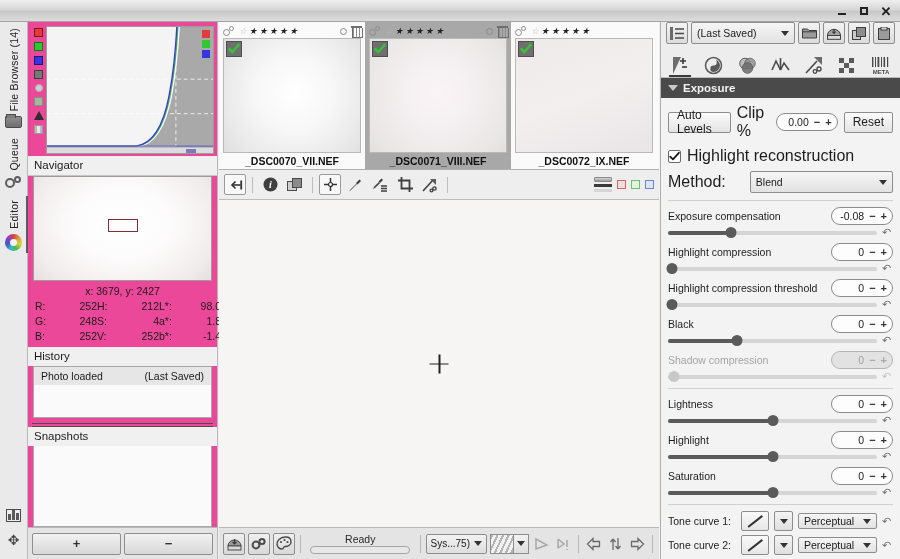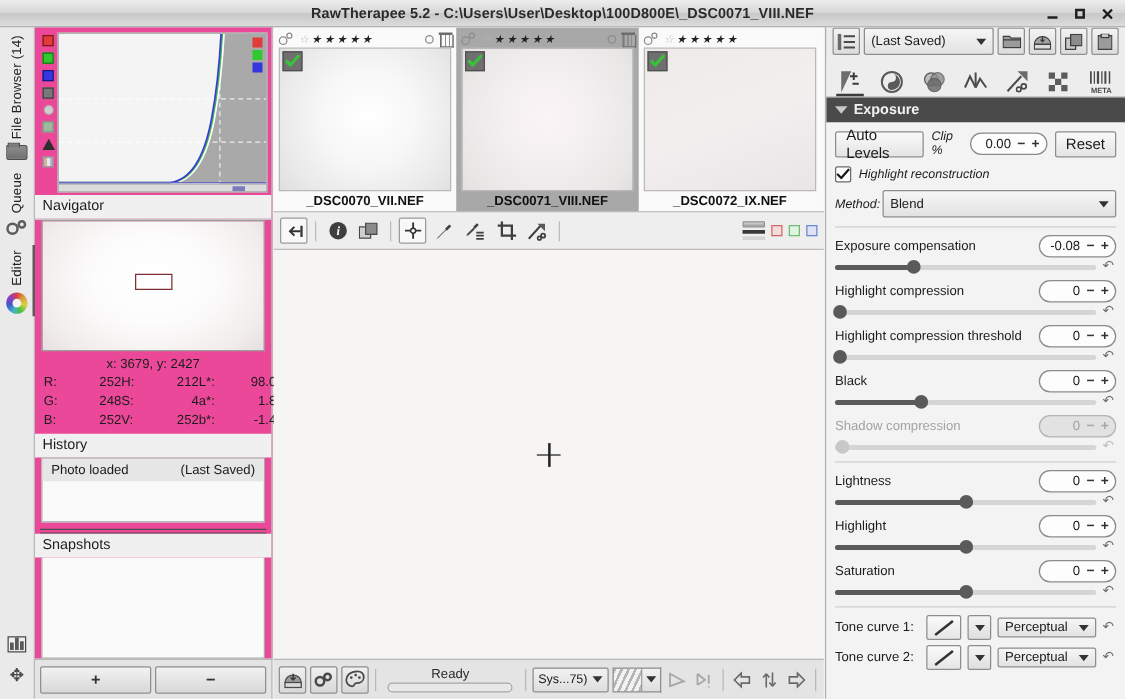--- a/index.html
+++ b/index.html
@@ -276,37 +276,37 @@
   }
   .tri-down { width:0;height:0;border-left:5px solid transparent;border-right:5px solid transparent;border-top:6px solid #c8c8c8;}
 
   .tool-body { padding: 6px 7px 4px 7px; background: #f3f3f3; flex: 1; overflow: hidden; }
   .row-1 { display: flex; align-items: center; gap: 6px; margin-bottom: 7px; }
   .btn-std {
     height: 21px; padding: 0 8px; background: linear-gradient(#fbfbfb,#e4e4e4);
     border: 1px solid #8d8d8d; border-radius: 2px; font-size: 12px;
     display: flex; align-items: center; cursor: pointer; color:#1a1a1a;
   }
-  .lbl-sm { font-size: 10px; color: #1c1c1c; font-style: italic; }
+  .lbl-sm { font-size: 16px; color: #1c1c1c; }
   .spin {
     height: 18px; min-width: 62px; border: 1px solid #8b8b8b; border-radius: 9px;
     background: #fdfdfd; display: flex; align-items: center; justify-content: flex-end;
     padding: 0 5px 0 7px; gap: 5px; font-size: 10.5px;
   }
   .spin .num { flex:1; text-align: right; }
   .spin .mi, .spin .pl { font-weight: bold; color: #333; cursor: pointer; font-size: 11px; line-height: 1;}
   .spin.disabled { background: #e2e2e2; border-color: #b4b4b4; color: #a2a2a2; }
   .spin.disabled .mi, .spin.disabled .pl { color: #a8a8a8; }
 
   .chk-row { display: flex; align-items: center; gap: 6px; margin-bottom: 6px; }
   .chkbox {
     width: 13px; height: 13px; border: 1px solid #6a6a6a; background: #fff; border-radius: 2px;
     display: flex; align-items: center; justify-content: center; cursor: pointer;
   }
-  .method-row { display: flex; align-items: center; gap: 2px; margin-bottom: 7px; }
+  .method-row { display: flex; align-items: center; gap: 24px; margin-bottom: 7px; }
   .hr-thin { height:1px; background:#d0d0d0; margin: 6px 0; }
 
   .slider-block { margin-bottom: 5px; }
   .slider-top { display: flex; align-items: center; margin-bottom: 2px; }
   .slider-top .name { flex: 1; font-size: 10.5px; color: #1c1c1c; }
   .slider-top .name.dim { color: #a3a3a3; }
   .slider-track-row { display: flex; align-items: center; gap: 5px; }
   .track { flex: 1; position: relative; height: 11px; cursor: pointer; }
   .track .rail { position:absolute; left:0; right:0; top:4px; height:4px; background:#d5d5d5; border-radius:2px; }
   .track .fill { position:absolute; left:0; top:4px; height:4px; background:#5a5a5a; border-radius:2px; }
@@ -339,21 +339,20 @@
   }
   .tc-combo .lbl { flex: 1; }
   svg { display: block; }
 </style>
 </head>
 <body>
 
 <div id="app">
 
   <div class="titlebar">
-    <span class="titlebar-text">RawTherapee 5.2 - C:\Users\User\Desktop\100D800E\_DSC0071_VIII.NEF</span>
     <div class="win-btns">
       <div class="win-btn">
           <i class="gl-min"></i>
         </div>
       <div class="win-btn">
           <i class="gl-max"></i>
         </div>
       <div class="win-btn">
           <span class="gl-close">✕</span>
         </div>

